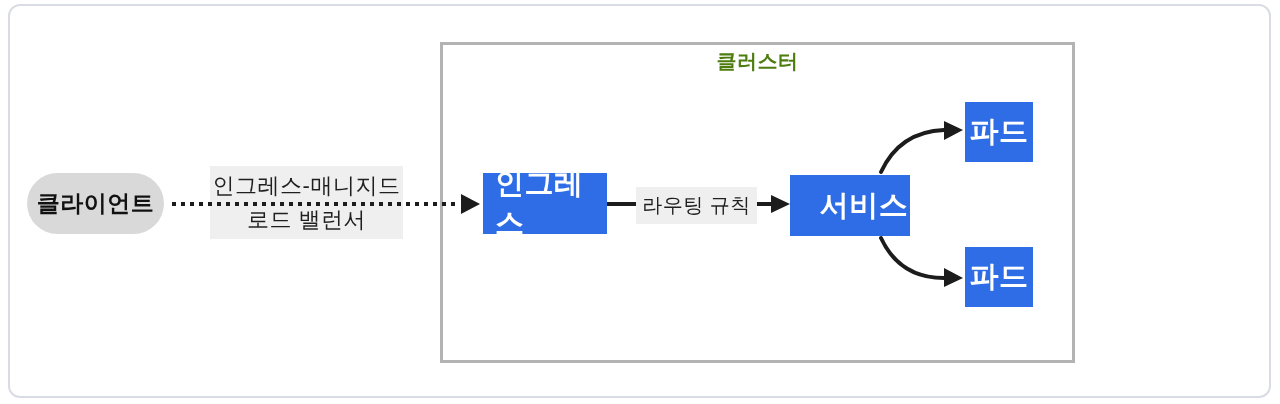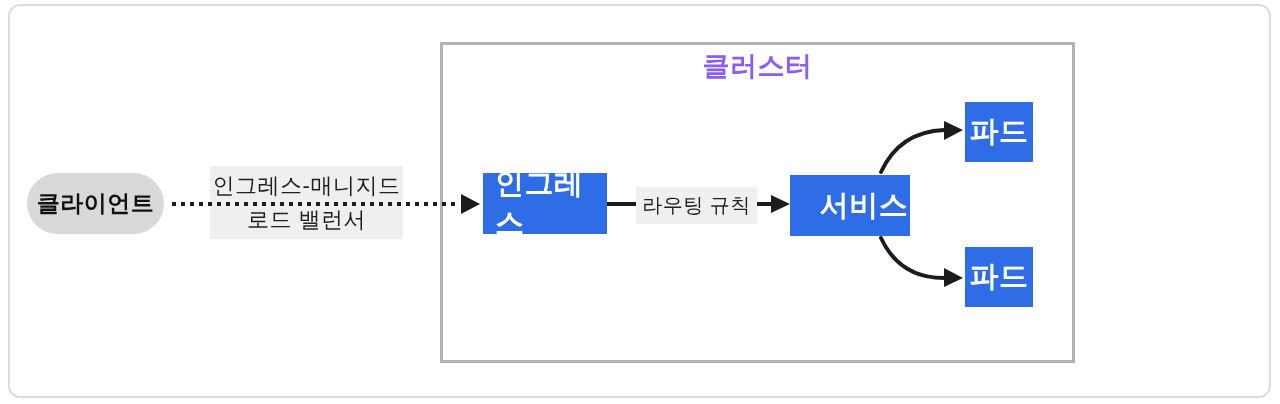--- a/index.html
+++ b/index.html
@@ -29,22 +29,22 @@
     width: 629px; height: 315px;
     border: 3px solid #b3b3b3;
     background: #ffffff;
     z-index: 1;
   }
   .cluster-title {
     position: absolute;
     left: 440px; top: 48px;
     width: 635px;
     text-align: center;
-    color: #8b5cf6;
-    font-size: 27px;
+    color: #4d7c0f;
+    font-size: 20px;
     font-weight: 600;
     z-index: 2;
     letter-spacing: 0.5px;
   }
   .client-pill {
     position: absolute;
     left: 27px; top: 173px;
     width: 137px; height: 61px;
     background: #d9d9d9;
     border-radius: 31px;

